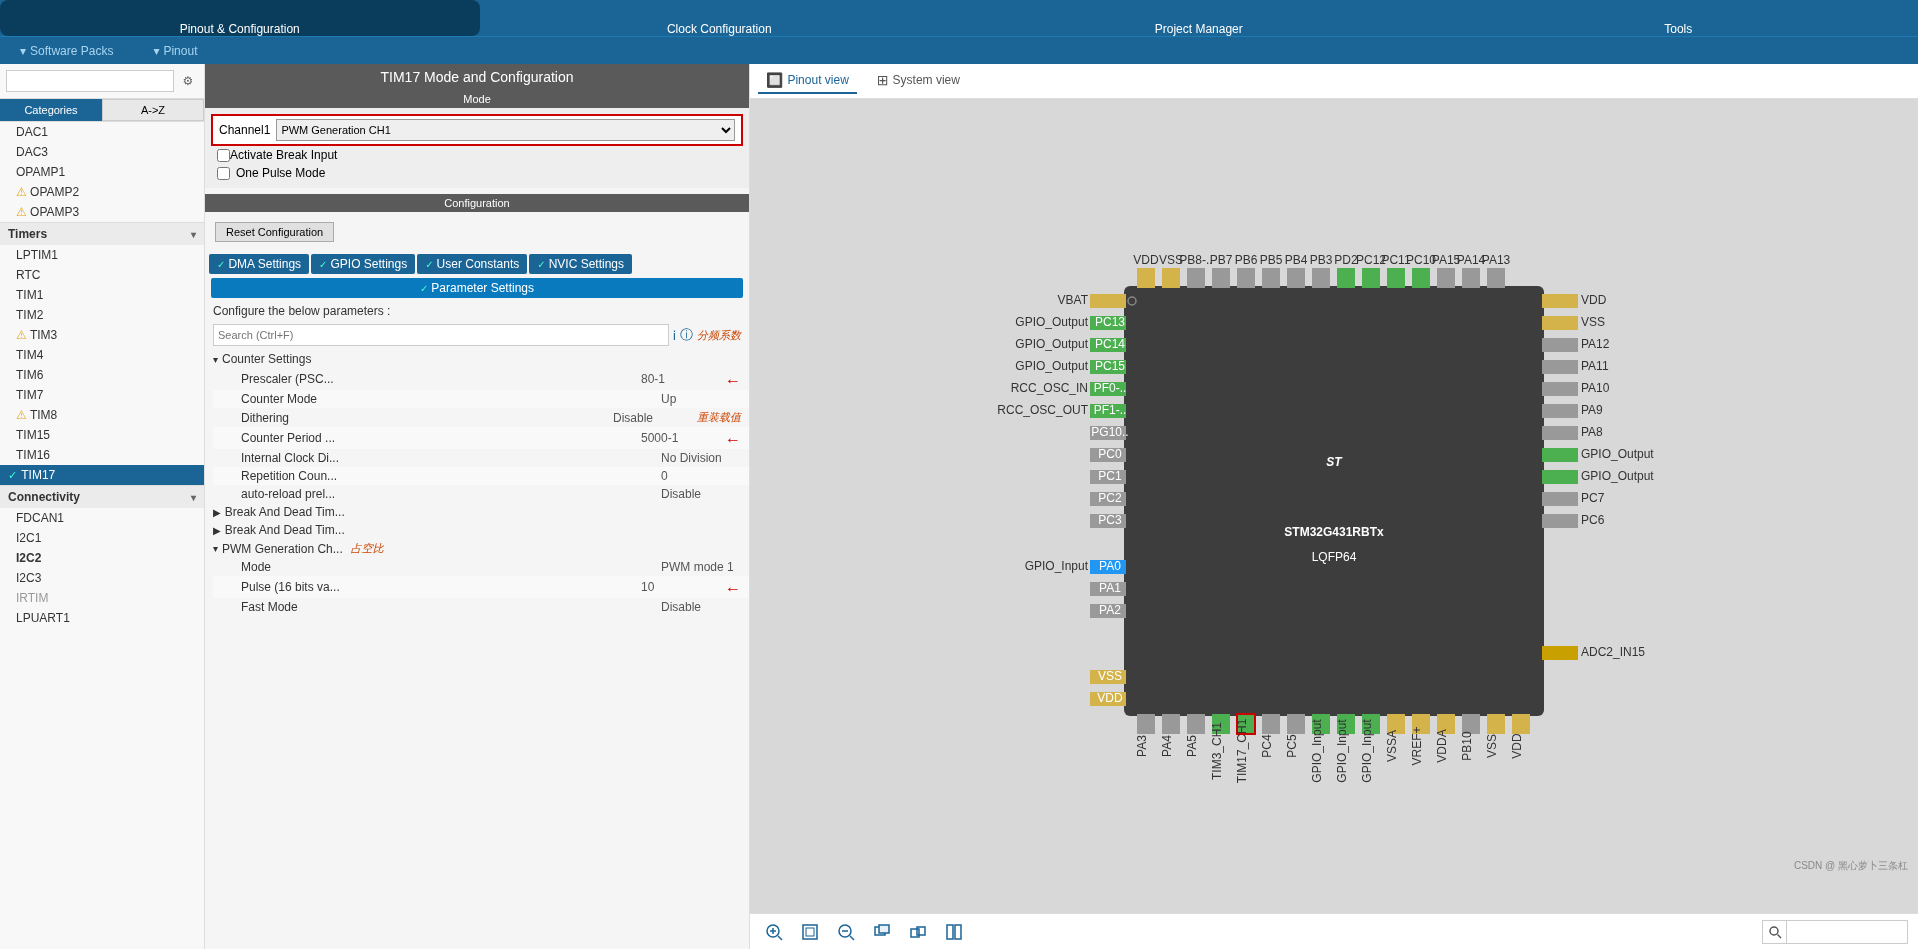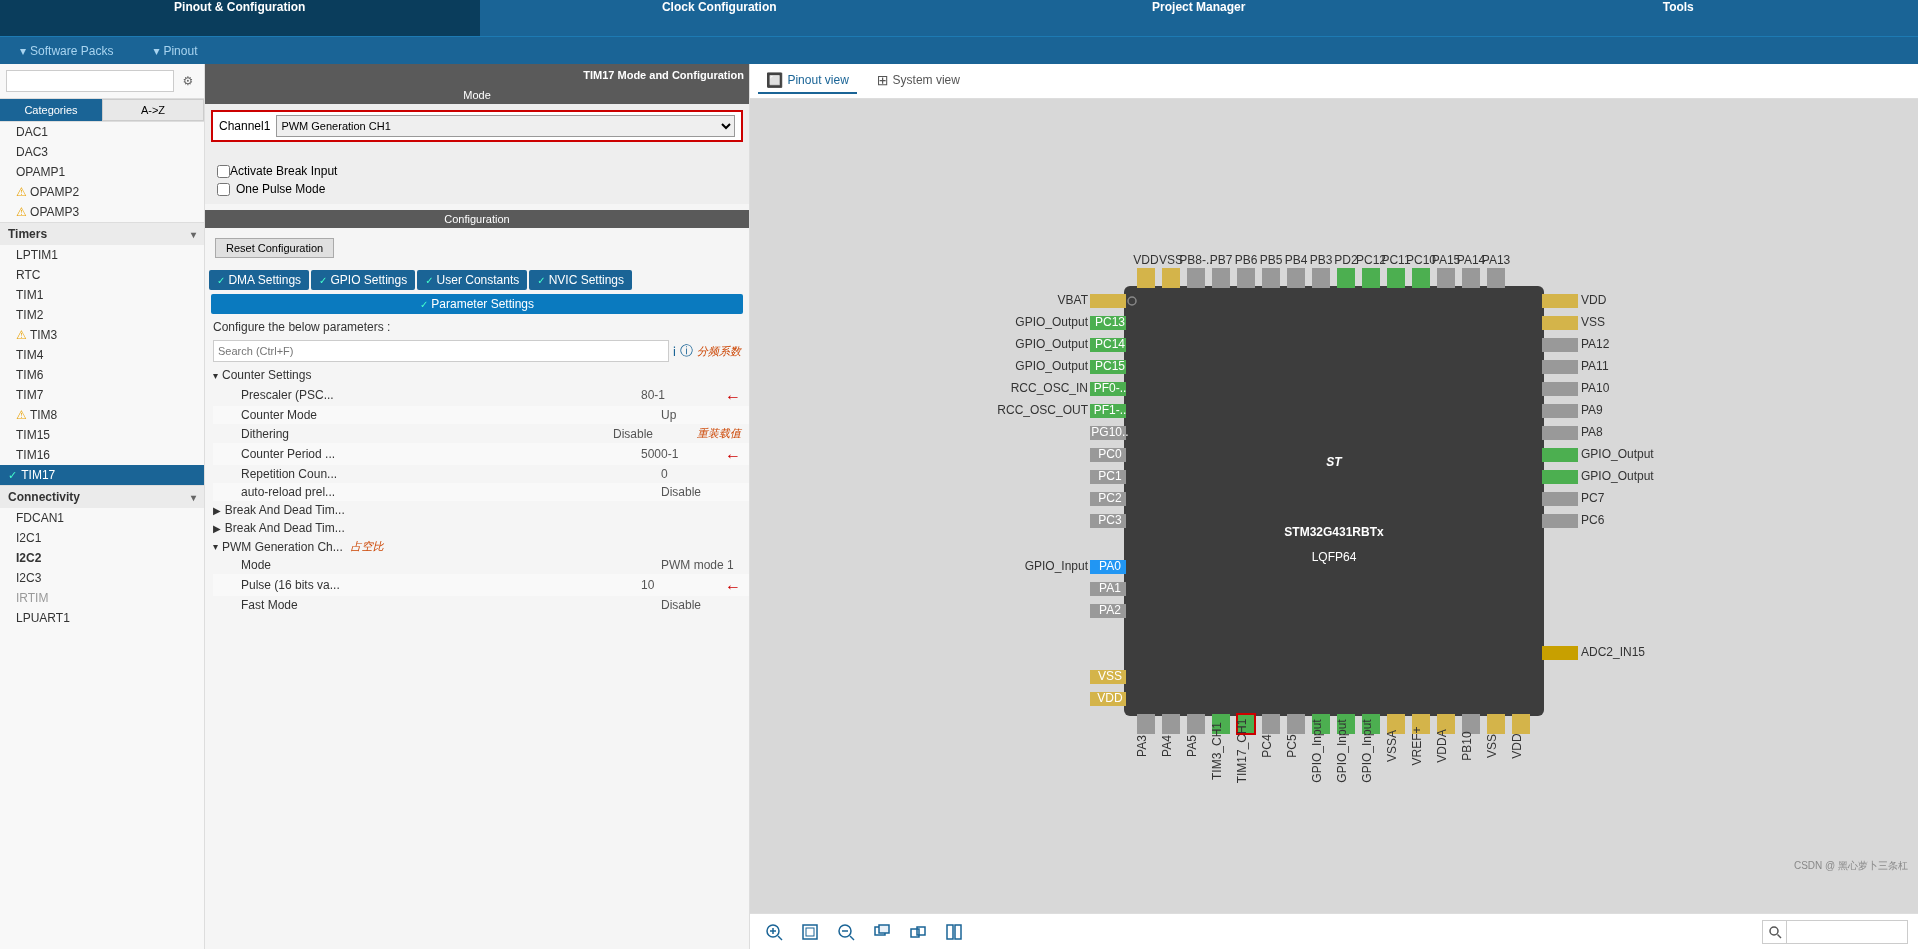--- a/index.html
+++ b/index.html
@@ -1,20 +1,20 @@
 <!DOCTYPE html>
 <html><head>
   <meta charset="utf-8">
   <style>
     * { box-sizing: border-box; margin: 0; padding: 0; font-family: 'Segoe UI', Arial, sans-serif; font-size: 12px; }
     body { width: 1918px; height: 949px; overflow: hidden; background: #f0f0f0; }
 
     
     .top-nav { display: flex; height: 36px; background: #1a6496; }
-    .top-nav-item { flex: 1; display: flex; align-items: flex-start; justify-content: center; color: white; font-size: 13px; font-weight: 700; cursor: pointer; border-right: 1px solid #1557803; }
+    .top-nav-item { flex: 1; display: flex; align-items: flex-end; justify-content: center; color: white; font-size: 13px; font-weight: 400; cursor: pointer; border-right: 1px solid #1557803; border-radius: 8px; }
     .top-nav-item:last-child { border-right: none; }
     .top-nav-item.pinout { background: #0a3d5c; }
 
     
     .second-nav { display: flex; height: 28px; background: #1a6496; border-top: 1px solid #1d7ab3; }
     .second-nav-item { display: flex; align-items: center; justify-content: center; padding: 0 20px; color: #a8d4f0; font-size: 12px; cursor: pointer; }
     .second-nav-arrow { color: #a8d4f0; margin-right: 4px; }
 
     
     .main-layout { display: flex; height: calc(949px - 36px - 28px); }
@@ -29,21 +29,21 @@
     .sidebar-tab.active { background: #1a6496; color: white; border-color: #1a6496; }
     .sidebar-content { flex: 1; overflow-y: auto; }
     .sidebar-item { padding: 3px 8px; cursor: pointer; color: #333; font-size: 12px; }
     .sidebar-item.selected { background: #1a6496; color: white; }
     .sidebar-item.warning::before { content: '⚠ '; color: #e8a000; }
     .sidebar-section { padding: 4px 8px; font-weight: bold; color: #333; cursor: pointer; display: flex; align-items: center; justify-content: space-between; background: #ebebeb; border-top: 1px solid #ddd; }
     .sidebar-section-arrow { font-size: 10px; color: #666; }
 
     
     .middle-panel { width: 545px; background: #f5f5f5; border-right: 1px solid #ddd; display: flex; flex-direction: column; overflow: hidden; }
-    .panel-header { background: #5a5a5a; color: white; text-align: right; padding: 5px; font-size: 11px; font-weight: 700; }
+    .panel-header { background: #5a5a5a; color: white; text-align: center; padding: 5px; font-size: 14px; font-weight: 400; }
     .mode-section { background: #5a5a5a; color: white; text-align: center; padding: 3px; font-size: 11px; }
 
     .config-section { background: #5a5a5a; color: white; text-align: center; padding: 3px; font-size: 11px; margin-top: 6px; }
     .reset-btn { margin: 6px 4px; padding: 3px 10px; background: #e0e0e0; border: 1px solid #aaa; cursor: pointer; font-size: 11px; }
     .tabs-row { display: flex; margin: 2px 4px; gap: 2px; flex-wrap: wrap; }
     .tab-btn { display: flex; align-items: center; gap: 3px; padding: 3px 8px; background: #1a6496; color: white; border: none; cursor: pointer; font-size: 11px; border-radius: 2px; }
     .tab-btn .check { color: #4fc; font-size: 10px; }
     .tab-btn.active-tab { background: #0a7abf; }
 
     .param-header { display: flex; align-items: center; gap: 4px; padding: 4px 8px; font-size: 11px; color: #333; }
@@ -151,21 +151,21 @@
     </div>
   </div>
 
   <div class="middle-panel">
     <div class="panel-header">TIM17 Mode and Configuration</div>
     <div class="mode-section">Mode</div>
 
     <div style="padding:6px;background:#eee;">
 
 
-      <div style="border:2px solid #cc0000;background:white;padding:3px 6px;margin-bottom:20px;display:flex;align-items:center;gap:6px;">
+      <div style="border:2px solid #cc0000;background:white;padding:3px 6px;margin-bottom:0;display:flex;align-items:center;gap:6px;">
         <span style="font-size:12px;">Channel1</span>
         <select style="flex:1;height:22px;border:1px solid #999;font-size:11px;">
           <option>PWM Generation CH1</option>
         </select>
       </div>
 
       <div style="display:flex;align-items:center;padding:2px 6px;">
         <input type="checkbox" style="">
         <span style="font-size:12px;">Activate Break Input</span>
       </div>
@@ -235,20 +235,24 @@
         </div>
         <div class="param-item">
           <span class="label">Dithering</span>
           <span class="value">Disable</span>
           <span style="color:#cc4400;font-size:11px;font-style:italic;margin-left:4px;">重装载值</span>
         </div>
         <div class="param-item">
           <span class="label">Counter Period ...</span>
           <span class="value">5000-1</span>
           <span style="color:#cc0000;font-size:16px;margin-left:4px;">←</span>
+        </div>
+        <div class="param-item">
+          <span class="label">Internal Clock Di...</span>
+          <span class="value">No Division</span>
         </div>
         <div class="param-item">
           <span class="label">Repetition Coun...</span>
           <span class="value">0</span>
         </div>
         <div class="param-item">
           <span class="label">auto-reload prel...</span>
           <span class="value">Disable</span>
         </div>
       </div>

